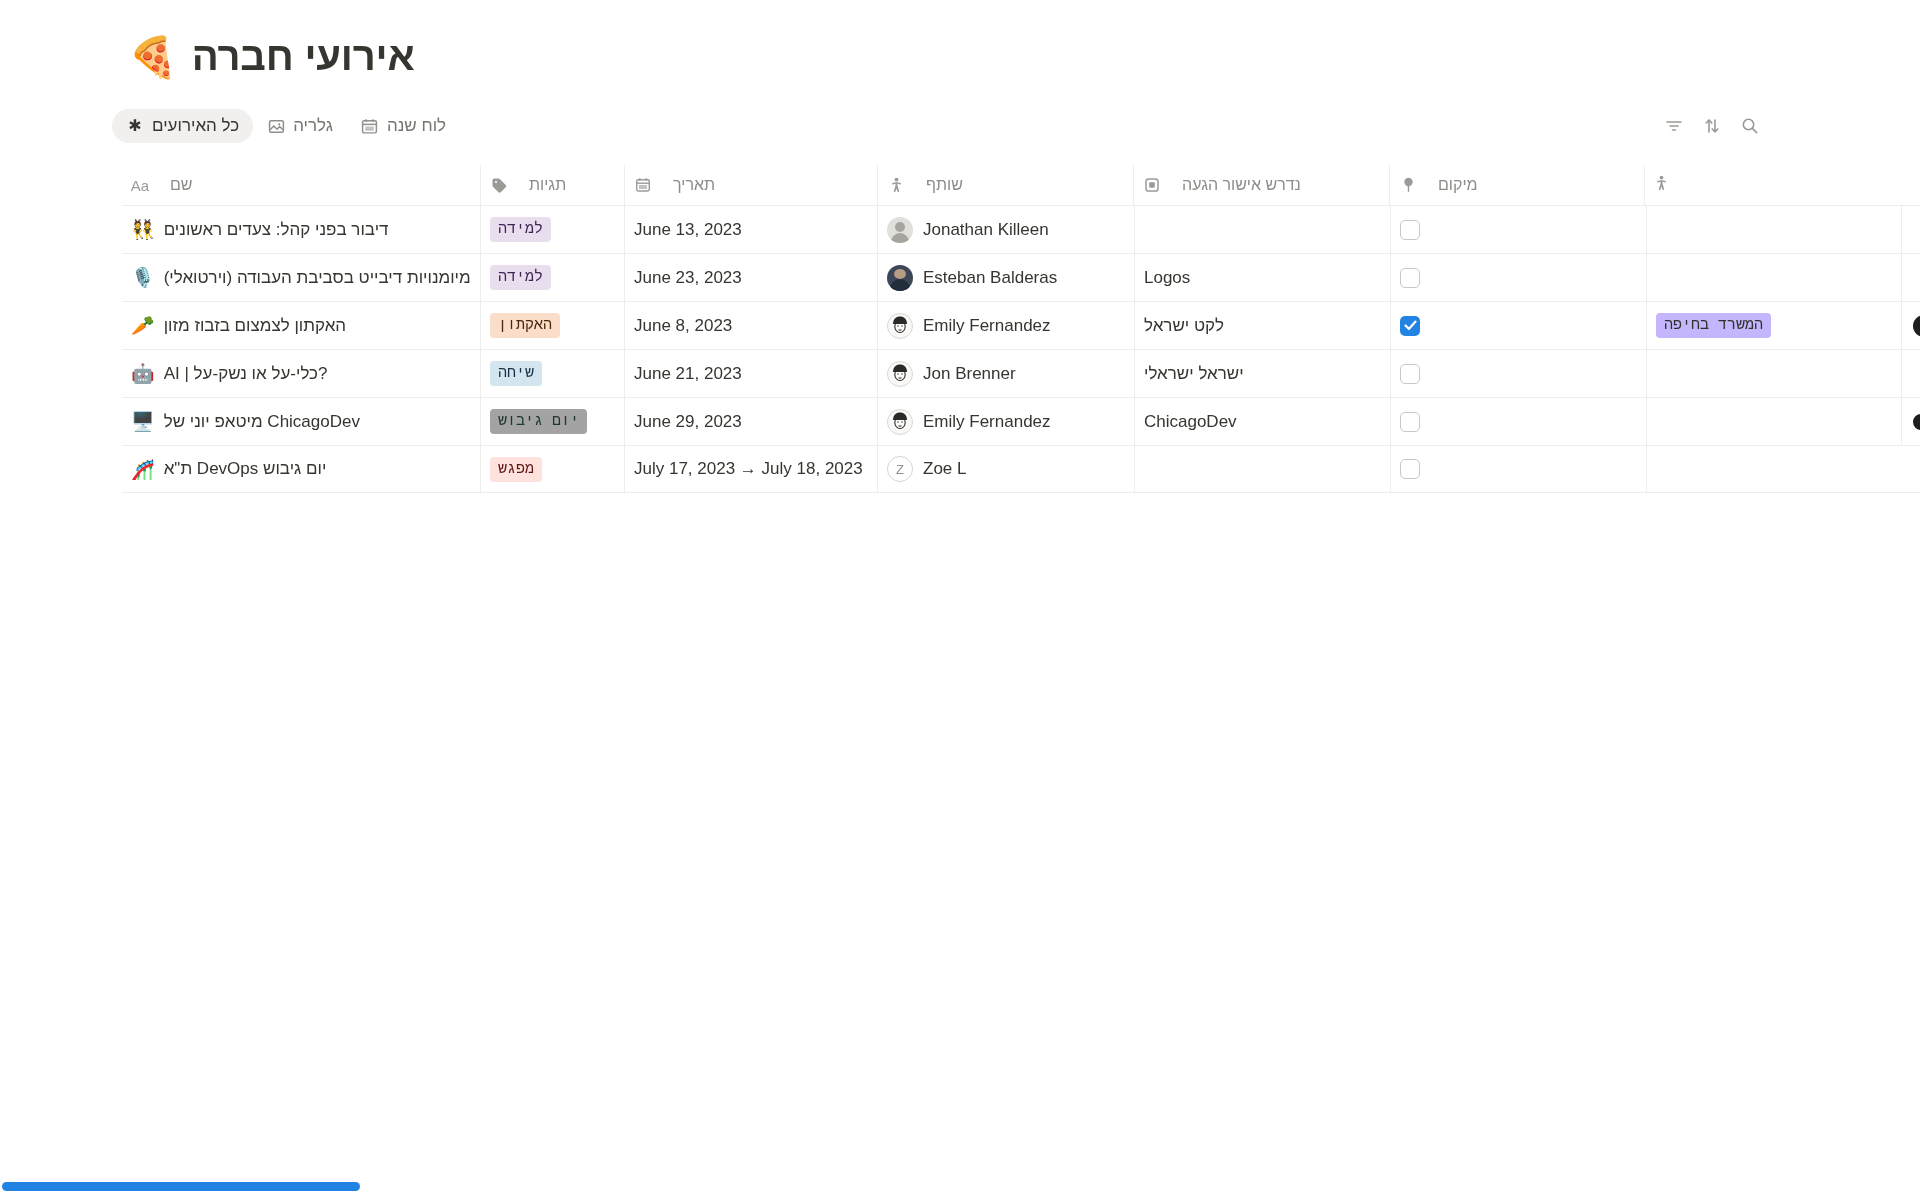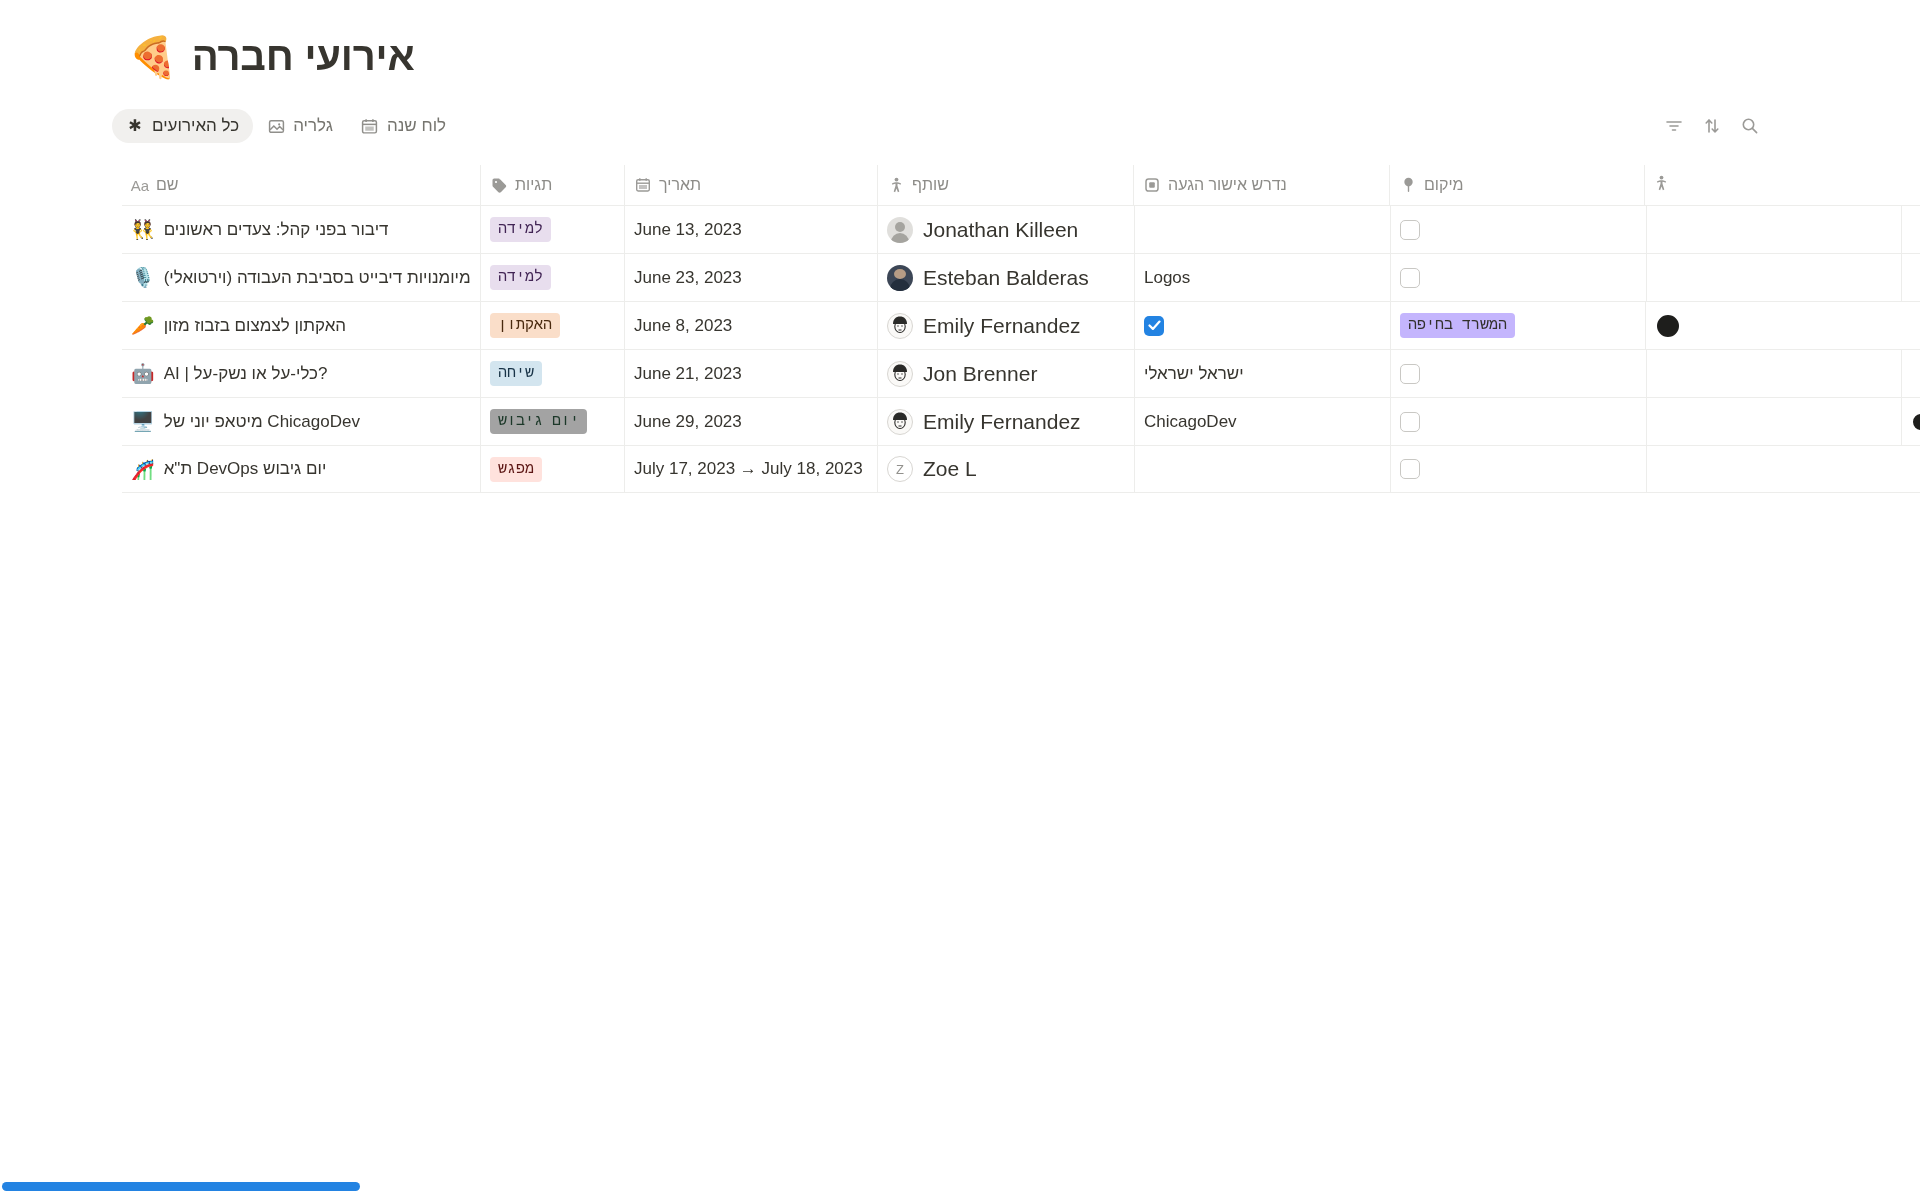--- a/index.html
+++ b/index.html
@@ -19,21 +19,21 @@
   .tab .t-ico { width:18px; height:18px; display:inline-flex; align-items:center; justify-content:center; }
   .tab.active .t-ico { color:#37352F; }
   .asterisk { font-size:16px; line-height:1; }
   .tab-spacer { flex:1; }
   .view-tools { display:flex; align-items:center; gap:18px; margin-right:40px; color:#9B9A97; }
   .view-tools svg { display:block; }
 
   
   .table { margin-left:122px; margin-top:18px; width:1900px; }
   .thead { display:flex; height:40px; align-items:center; }
-  .th { display:flex; align-items:center; gap:7px; height:100%; padding:0 9px;
+  .th { display:flex; align-items:center; gap:21px; height:100%; padding:0 9px;
         font-size:16px; color:#8D8C88; border-right:1px solid #EDEDEB; overflow:hidden; white-space:nowrap; cursor:pointer; }
   .th .h-ico { display:inline-flex; width:18px; height:18px; align-items:center; justify-content:center; color:#9B9A97; flex:none; }
   .h-aa { font-size:15px; font-weight:500; letter-spacing:0; color:#9B9A97; }
 
   .trow { display:flex; height:48px; align-items:stretch; border-top:1px solid #EDEDEB; }
   .tbody .trow:last-child { border-bottom:1px solid #EDEDEB; }
   .td { display:flex; align-items:center; padding:0 9px; border-right:1px solid #EDEDEB;
         overflow:hidden; white-space:nowrap; font-size:17px; }
 
   .c-name   { width:359px; }
@@ -53,21 +53,21 @@
   .avatar { width:26px; height:26px; border-radius:50%; flex:none; margin-right:10px;
             display:flex; align-items:center; justify-content:center; overflow:hidden; position:relative; }
   .av-silhouette { background:#E0DFDC; }
   .av-silhouette .head { position:absolute; top:5px; left:8px; width:10px; height:10px; border-radius:50%; background:#A5A49F; }
   .av-silhouette .bod  { position:absolute; top:16px; left:4px; width:18px; height:12px; border-radius:9px 9px 0 0; background:#A5A49F; }
   .av-photo { background:#3C4656; }
   .av-photo .face { position:absolute; top:4px; left:7px; width:12px; height:10px; border-radius:50%; background:#B79C85; }
   .av-photo .shirt { position:absolute; top:14px; left:3px; width:20px; height:12px; border-radius:10px 10px 0 0; background:#232E3D; }
   .av-sketch { background:#FAF9F7; border:1px solid #D8D6D2; }
   .av-letter { background:#FFFFFF; border:1px solid #D8D6D2; color:#92918D; font-size:13px; }
-  .org-name { font-size:21px; color:#37352F; }
+  .org-name { font-size:17px; color:#37352F; }
 
   .checkbox { width:20px; height:20px; border-radius:5px; border:1.5px solid #C9C8C4; background:#fff; cursor:pointer;
               display:flex; align-items:center; justify-content:center; }
   .checkbox.checked { border:none; background:#2383E2; color:#fff; }
   .checkbox.checked svg { display:block; }
 
   .edge-avatar { width:26px; height:26px; border-radius:50%; background:#1E1E1C; border:2px solid #fff; flex:none; }
   .edge-avatar.small { width:20px; height:20px; }
   .edge-head-ico { color:#9B9A97; }
 
@@ -264,20 +264,23 @@
               <svg width="24" height="24" viewBox="0 0 24 24" fill="none" stroke="#2A2A28" stroke-width="1.1">
                 <path d="M5 10c0-5 3-7.5 7-7.5S19 5 19 10" fill="#2A2A28" stroke="none"></path>
                 <ellipse cx="12" cy="12.5" rx="5.2" ry="6"></ellipse>
                 <circle cx="10" cy="12" r=".7" fill="#2A2A28" stroke="none"></circle>
                 <circle cx="14" cy="12" r=".7" fill="#2A2A28" stroke="none"></circle>
                 <path d="M10.5 16h3"></path>
               </svg>
             </span>
             <span class="org-name">Emily Fernandez</span>
           </div>
+          <div class="td c-part">
+            <span>לקט ישראל</span>
+          </div>
           <div class="td c-rsvp">
             <span class="checkbox checked">
               <svg width="13" height="11" viewBox="0 0 13 11" fill="none" stroke="#fff" stroke-width="2.2" stroke-linecap="round" stroke-linejoin="round">
                 <path d="M1.5 5.5l3.4 3.4L11.5 1.6"></path>
               </svg>
             </span>
           </div>
           <div class="td c-loc">
             <span class="pill" style="background: #c4b5fd; color: rgb(50, 48, 44);">המשרד בחיפה</span>
           </div>

